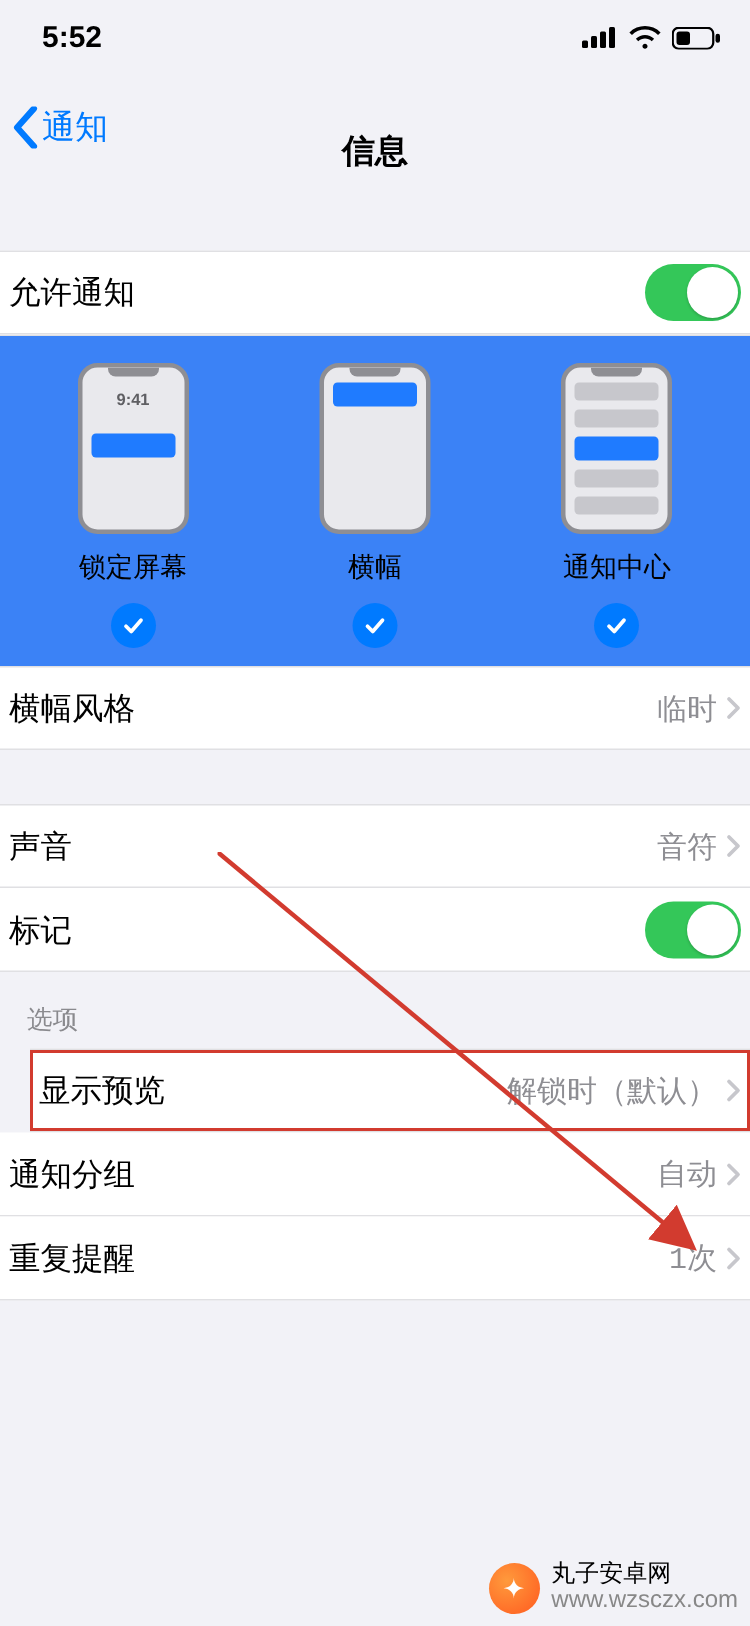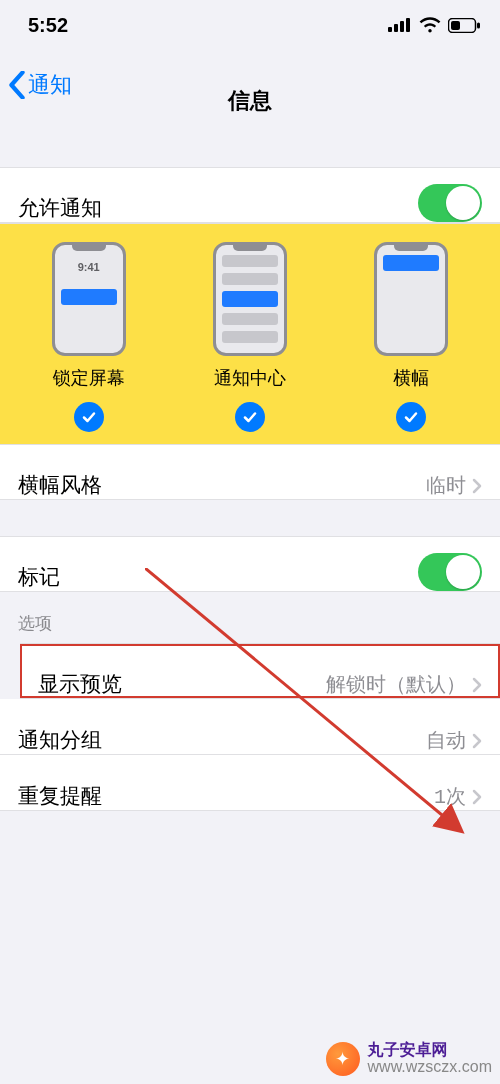--- a/index.html
+++ b/index.html
@@ -40,22 +40,22 @@
       pointer-events: none;
       margin-top: 32px;
     }
     .content {
       position: absolute; left: 0; right: 0; top: 115px;
       bottom: 0;
     }
     
     .row {
       background: #fff;
-      padding: 0 18px;
-      display: flex; align-items: flex-end; justify-content: space-between;
+      padding: 0 6px;
+      display: flex; align-items: center; justify-content: space-between;
       min-height: 56px;
       font-size: 21px;
       border-top: 1px solid #e0e0e3;
       border-bottom: 1px solid #e0e0e3;
       font-family: Liberation Mono, monospace;
     }
     .row + .row { border-top: none; }
     .row .label { color: #000; }
     .row .value { color: #8e8e93; font-size: 20px; display: flex; align-items: center; }
     .row .chev { margin-left: 6px; }
@@ -71,21 +71,21 @@
     }
     .toggle.on { background: #34c759; }
     .toggle .knob {
       width: 34px; height: 34px; border-radius: 50%; background: #fff;
       position: absolute; top: 2px; right: 2px;
       box-shadow: 0 1px 2px rgba(0,0,0,0.2);
     }
     
     .alerts-group { background: #fff; border-top: 1px solid #e0e0e3; }
     .alerts-row {
-      background: #fde047; display: flex; justify-content: space-around;
+      background: #3b82f6; display: flex; justify-content: space-around;
       padding: 18px 8px 12px;
     }
     .alert-opt { display: flex; flex-direction: column; align-items: center; width: 120px; }
     .phone {
       width: 74px; height: 114px;
       border: 3px solid #8e8e93; border-radius: 13px;
       background: #e9e9ed;
       position: relative;
       overflow: hidden;
     }
@@ -133,21 +133,21 @@
       display: flex; align-items: center; gap: 8px;
       color: #444; font-size: 16px;
     }
     .watermark .logo {
       width: 34px; height: 34px; border-radius: 50%;
       background: radial-gradient(circle at 35% 35%, #ff9a3c, #ff5a1f);
       display: flex; align-items: center; justify-content: center;
       color: #fff; font-size: 18px;
     }
     .watermark .txt { line-height: 1.05; }
-    .watermark .line1 { font-weight: 700; color: #4c1d95; }
+    .watermark .line1 { font-weight: 400; color: #000000; }
     .watermark .line2 { font-size: 16px; color: #888; }
   </style>
 </head>
 <body>
 
 <div class="status-bar">
   <span>5:52</span>
   <span class="status-right">
     <svg width="24" height="14" viewBox="0 0 24 14">
         <rect x="0" y="9" width="4" height="5" rx="1" fill="#000"></rect>
@@ -200,64 +200,73 @@
         <div class="check">
             <svg viewBox="0 0 16 16">
               <path d="M3 8.5 L6.5 12 L13 4.5" fill="none" stroke="#fff" stroke-width="2.5" stroke-linecap="round" stroke-linejoin="round"></path>
             </svg>
           </div>
       </div>
 
       <div class="alert-opt">
         <div class="phone">
           <div class="notch"></div>
+          <div class="banner-top"></div>
+        </div>
+        <div class="lbl">横幅</div>
+        <div class="check">
+            <svg viewBox="0 0 16 16">
+              <path d="M3 8.5 L6.5 12 L13 4.5" fill="none" stroke="#fff" stroke-width="2.5" stroke-linecap="round" stroke-linejoin="round"></path>
+            </svg>
+          </div>
+      </div>
+
+      <div class="alert-opt">
+        <div class="phone">
+          <div class="notch"></div>
           <div class="stack">
               <div class="s"></div>
               <div class="s"></div>
               <div class="s blue"></div>
               <div class="s"></div>
               <div class="s"></div>
             </div>
         </div>
         <div class="lbl">通知中心</div>
         <div class="check">
             <svg viewBox="0 0 16 16">
               <path d="M3 8.5 L6.5 12 L13 4.5" fill="none" stroke="#fff" stroke-width="2.5" stroke-linecap="round" stroke-linejoin="round"></path>
             </svg>
           </div>
       </div>
-
-      <div class="alert-opt">
-        <div class="phone">
-          <div class="notch"></div>
-          <div class="banner-top"></div>
-        </div>
-        <div class="lbl">横幅</div>
-        <div class="check">
-            <svg viewBox="0 0 16 16">
-              <path d="M3 8.5 L6.5 12 L13 4.5" fill="none" stroke="#fff" stroke-width="2.5" stroke-linecap="round" stroke-linejoin="round"></path>
-            </svg>
-          </div>
-      </div>
     </div>
 
     <div class="row" style="border-top:1px solid #e0e0e3">
       <span class="label">横幅风格</span>
       <span class="value">
         <span>临时</span>
         <svg class="chev" width="10" height="16" viewBox="0 0 10 16">
             <path d="M2 2 L8 8 L2 14" fill="none" stroke="#c7c7cc" stroke-width="2.5" stroke-linecap="round" stroke-linejoin="round"></path>
           </svg>
       </span>
     </div>
   </div>
 
   <div class="gap-med"></div>
 
   <div class="row">
+    <span class="label">声音</span>
+    <span class="value">
+      <span>音符</span>
+      <svg class="chev" width="10" height="16" viewBox="0 0 10 16">
+          <path d="M2 2 L8 8 L2 14" fill="none" stroke="#c7c7cc" stroke-width="2.5" stroke-linecap="round" stroke-linejoin="round"></path>
+        </svg>
+    </span>
+  </div>
+  <div class="row">
     <span class="label">标记</span>
     <div class="toggle on">
         <div class="knob"></div>
       </div>
   </div>
 
   <div class="section-header">选项</div>
   <div class="row highlight">
     <span class="label">显示预览</span>
     <span class="value">

